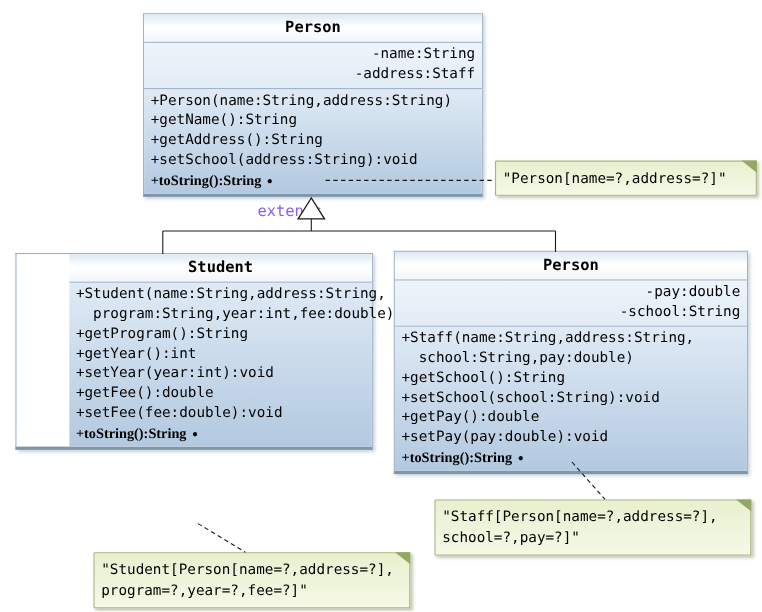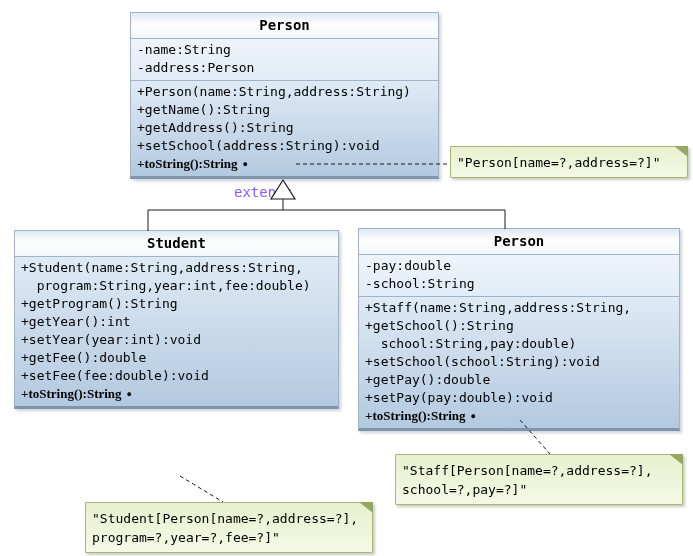--- a/index.html
+++ b/index.html
@@ -32,21 +32,21 @@
   .uml-title{
     height:25px;line-height:25px;text-align:center;
     font-size:14px;font-weight:bold;color:#000;
     background:linear-gradient(180deg,var(--title-top) 0%,#ffffff 45%,#f2f7fb 100%);
   }
   .compartment{
     padding:2px 6px 3px 6px;
     border-top:1px solid var(--box-border);
     font-size:13px;color:#000;
   }
-  .attrs{background:linear-gradient(180deg,var(--attrs-top) 0%,var(--attrs-bottom) 100%);}
+  .attrs{background:linear-gradient(180deg,var(--attrs-top) 0%,var(--attrs-bottom) 100%);text-align:right;}
   .methods{background:linear-gradient(180deg,var(--methods-top) 0%,var(--methods-bottom) 100%);}
   .code-line{white-space:pre;line-height:18px;height:18px;}
   .code-line.bold{font-weight:bold;font-family:Liberation Serif, serif;}
   .bullet{font-size:9px;margin-left:5px;vertical-align:1px;}
   .note{
     position:absolute;
     border:1px solid var(--note-border);
     background:linear-gradient(180deg,var(--note-top) 0%,var(--note-bottom) 100%);
     box-shadow:2px 2px 3px rgba(150,160,130,.55);
     padding:6px 6px 5px 6px;
@@ -59,36 +59,36 @@
   }
   .note .code-line{line-height:19px;height:19px;}
   #extends-label{
     position:absolute;left:198px;top:184px;
     font-size:14px;color:#8b5cf6;margin-left:36px;
   }
   #overlay{position:absolute;left:0;top:0;z-index:5;pointer-events:none;}
   .uml-class,.note{z-index:2;}
   
   #person-box {left:130px;top:12px;width:309px;}
-  #student-box{left:14px;top:230px;width:325px;}
+  #student-box{left:14px;top:230px;width:325px;padding-left:48px;}
   #staff-box  {left:358px;top:228px;width:322px;}
   #note-person {left:450px;top:146px;width:238px;}
   #note-staff  {left:395px;top:454px;width:288px;}
   #note-student{left:85px;top:502px;width:288px;}
 </style>
 </head>
 <body>
 
 <div id="canvas">
 
   <div class="uml-class" id="person-box">
     <div class="uml-title">Person</div>
     <div class="compartment attrs">
         <div class="code-line"><span>-name:String</span></div>
-        <div class="code-line"><span>-address:Person</span></div>
+        <div class="code-line"><span>-address:Staff</span></div>
       </div>
     <div class="compartment methods">
         <div class="code-line"><span>+Person(name:String,address:String)</span></div>
         <div class="code-line"><span>+getName():String</span></div>
         <div class="code-line"><span>+getAddress():String</span></div>
         <div class="code-line"><span>+setSchool(address:String):void</span></div>
         <div class="code-line bold"><span>+toString():String</span><span class="bullet">●</span></div>
       </div>
   </div>
 
@@ -107,22 +107,22 @@
   </div>
 
   <div class="uml-class" id="staff-box">
     <div class="uml-title">Person</div>
     <div class="compartment attrs">
         <div class="code-line"><span>-pay:double</span></div>
         <div class="code-line"><span>-school:String</span></div>
       </div>
     <div class="compartment methods">
         <div class="code-line"><span>+Staff(name:String,address:String,</span></div>
+        <div class="code-line"><span>  school:String,pay:double)</span></div>
         <div class="code-line"><span>+getSchool():String</span></div>
-        <div class="code-line"><span>  school:String,pay:double)</span></div>
         <div class="code-line"><span>+setSchool(school:String):void</span></div>
         <div class="code-line"><span>+getPay():double</span></div>
         <div class="code-line"><span>+setPay(pay:double):void</span></div>
         <div class="code-line bold"><span>+toString():String</span><span class="bullet">●</span></div>
       </div>
   </div>
 
   <div id="extends-label">extends</div>
 
   <div class="note" id="note-person">

